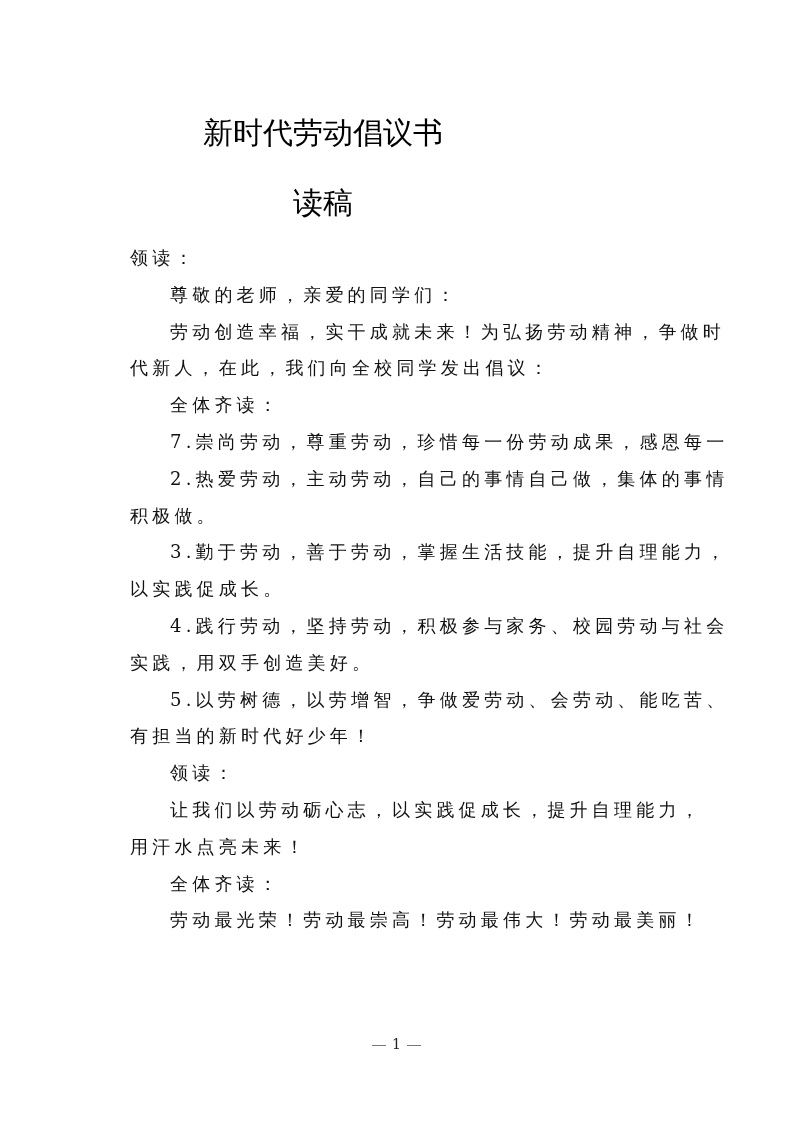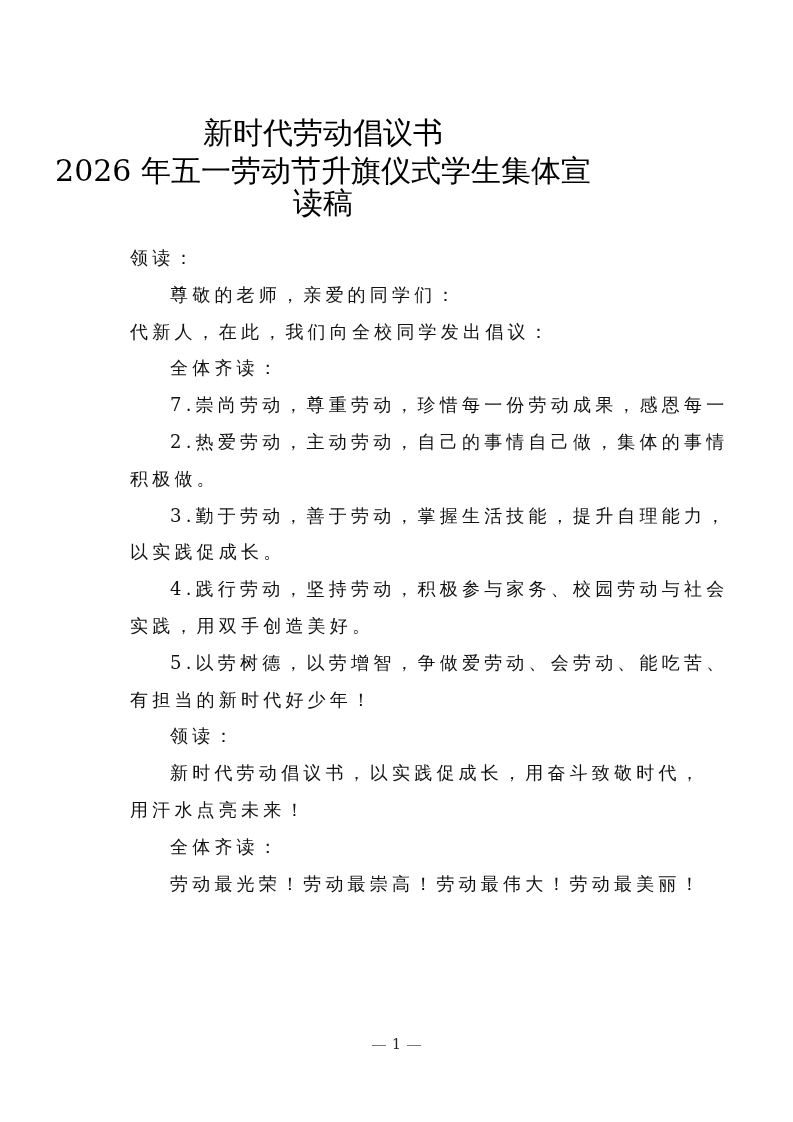--- a/index.html
+++ b/index.html
@@ -18,39 +18,39 @@
   .footer { position: absolute; top: 1036px; left: 0; width: 793px; text-align: center;
             font-size: 14px; color: #222; }
   .footer .dash { display: inline-block; width: 14px; height: 1px; background: #777;
                   vertical-align: middle; margin: 0 6px; }
 </style>
 </head>
 <body>
 
 <div class="page">
   <div class="title t1">新时代劳动倡议书</div>
-  <div class="title t2">2026 年五一劳动节升旗仪式学生集体宣</div>
   <div class="title t3">读稿</div>
 
   <div class="body">
     <div class="line">领读：</div>
     <div class="line indent">尊敬的老师，亲爱的同学们：</div>
+    <div class="line indent">劳动创造幸福，实干成就未来！为弘扬劳动精神，争做时</div>
     <div class="line">代新人，在此，我们向全校同学发出倡议：</div>
     <div class="line indent">全体齐读：</div>
     <div class="line indent">7.崇尚劳动，尊重劳动，珍惜每一份劳动成果，感恩每一</div>
     <div class="line indent">2.热爱劳动，主动劳动，自己的事情自己做，集体的事情</div>
     <div class="line">积极做。</div>
     <div class="line indent">3.勤于劳动，善于劳动，掌握生活技能，提升自理能力，</div>
     <div class="line">以实践促成长。</div>
     <div class="line indent">4.践行劳动，坚持劳动，积极参与家务、校园劳动与社会</div>
     <div class="line">实践，用双手创造美好。</div>
     <div class="line indent">5.以劳树德，以劳增智，争做爱劳动、会劳动、能吃苦、</div>
     <div class="line">有担当的新时代好少年！</div>
     <div class="line indent">领读：</div>
-    <div class="line indent">新时代劳动倡议书，以实践促成长，用奋斗致敬时代，</div>
+    <div class="line indent">让我们以劳动砺心志，以实践促成长，提升自理能力，</div>
     <div class="line">用汗水点亮未来！</div>
     <div class="line indent">全体齐读：</div>
     <div class="line indent">劳动最光荣！劳动最崇高！劳动最伟大！劳动最美丽！</div>
   </div>
 
   <div class="footer">
     <span class="dash"></span><span>1</span><span class="dash"></span>
   </div>
 </div>
 

